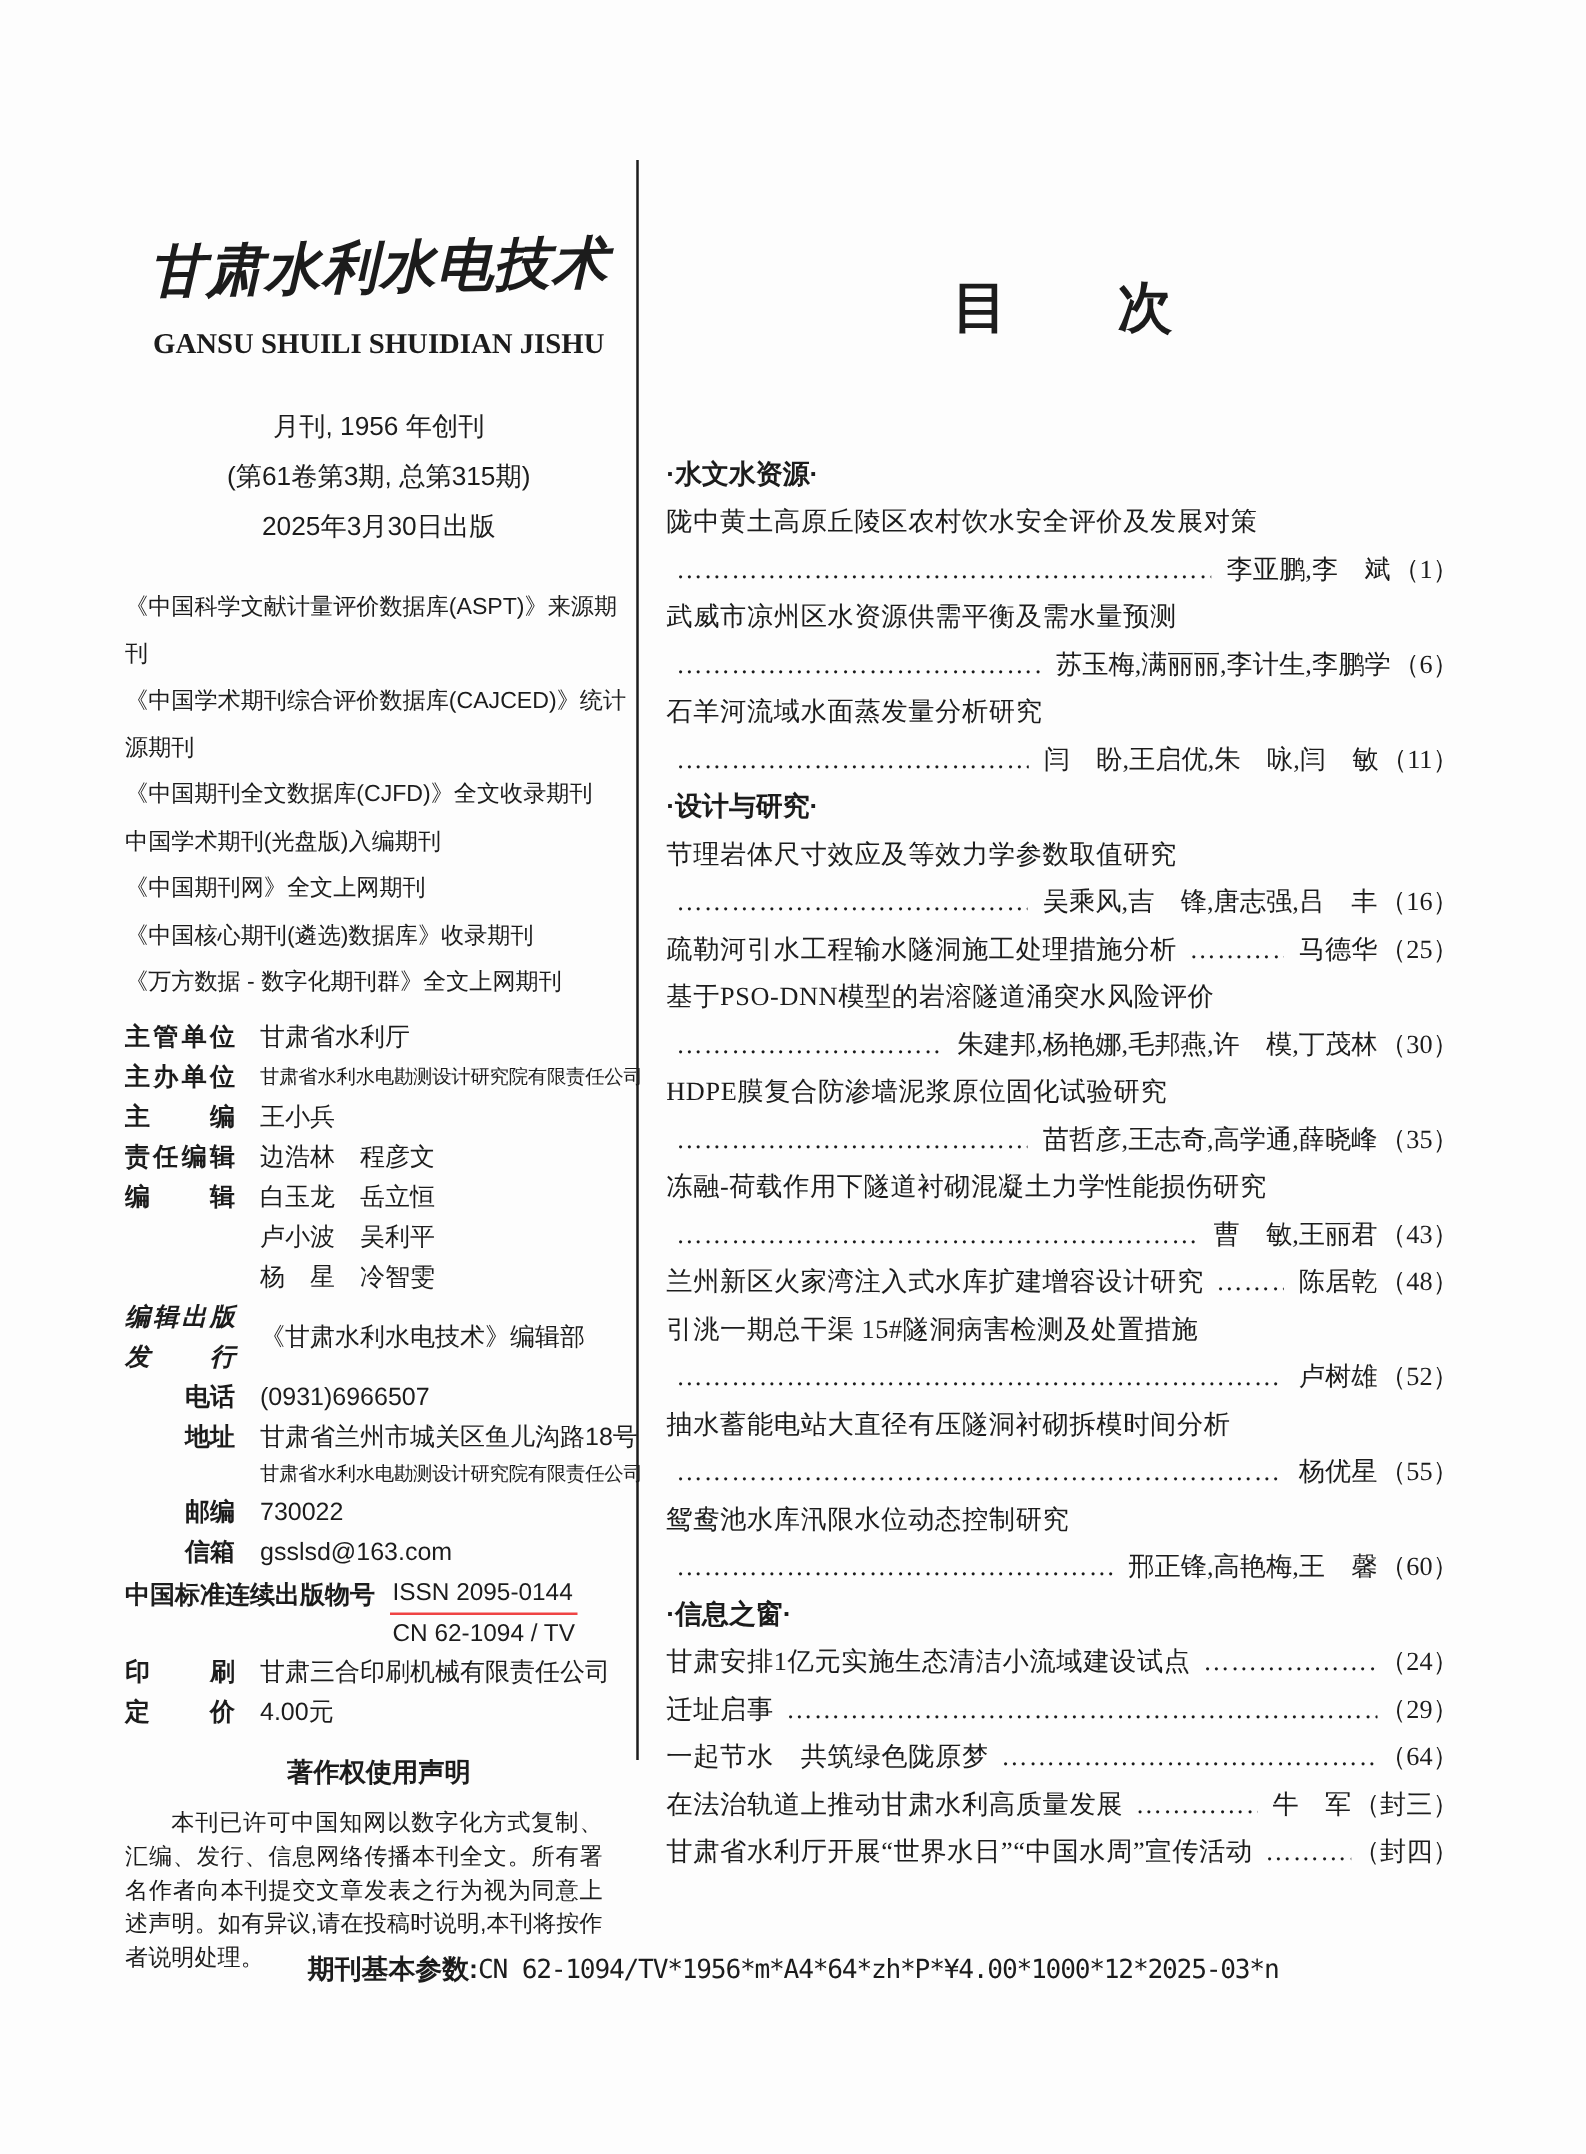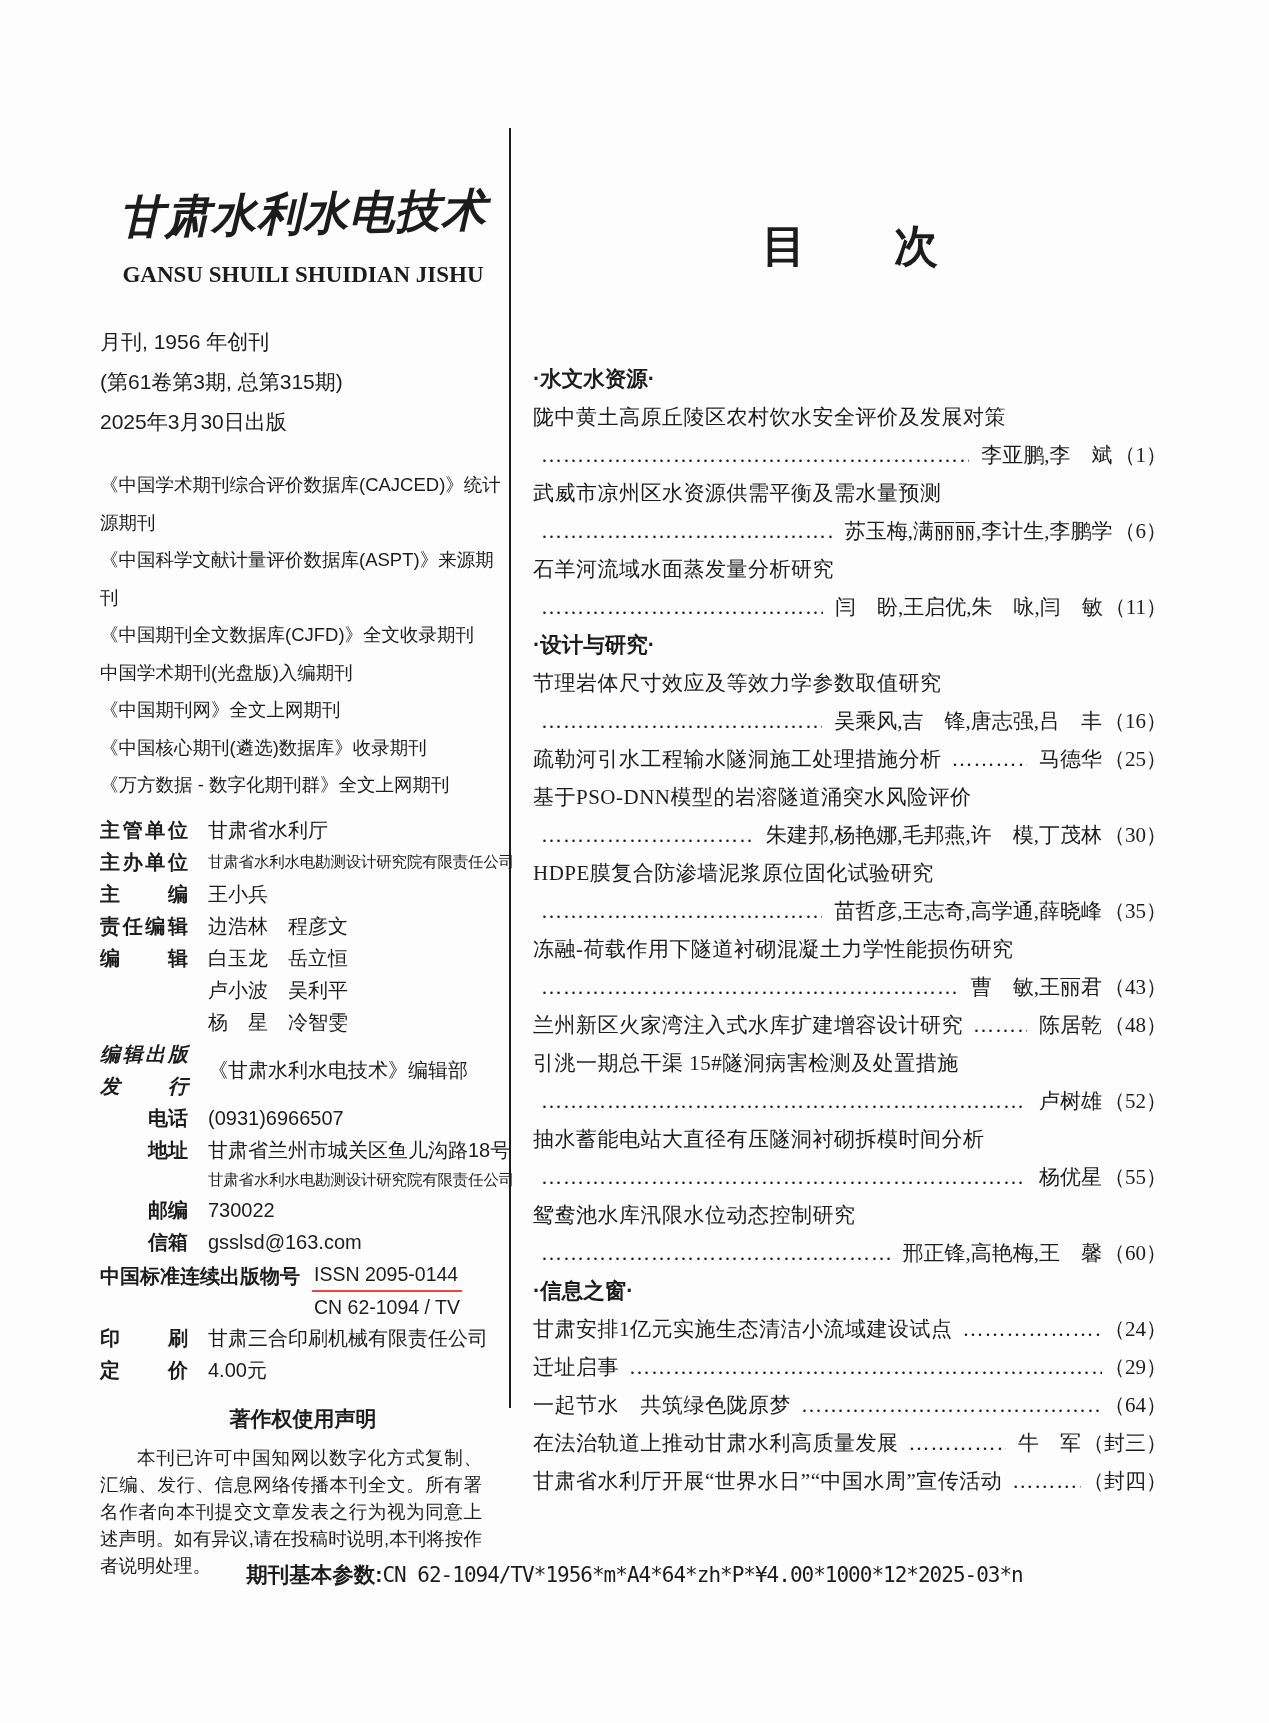--- a/index.html
+++ b/index.html
@@ -14,21 +14,21 @@
   .logo{
     font-family:"DejaVu Serif",serif;font-weight:900;font-style:italic;
     font-size:45px;text-align:center;letter-spacing:1px;
     transform:rotate(-1.2deg);white-space:nowrap;
   }
   .pinyin{
     margin-top:18px;text-align:center;
     font-family:"Liberation Serif",serif;font-weight:700;font-size:23px;
     white-space:nowrap;letter-spacing:0px;
   }
-  .pubinfo{margin-top:34px;font-size:21px;line-height:40px;}
+  .pubinfo{margin-top:34px;text-align:center;font-size:21px;line-height:40px;}
   .db-list{margin:24px 0 0;padding:0;list-style:none;font-size:18.5px;line-height:37.5px;}
   .masthead{margin-top:10px;font-size:20px;}
   .m-row{display:flex;line-height:32px;align-items:flex-start;}
   .m-label{
     flex:0 0 88px;margin-right:20px;font-weight:700;
     text-align:justify;text-align-last:justify;white-space:nowrap;
   }
   .m-label.r{text-align:right;text-align-last:right;}
   .m-value{font-weight:400;}
   .small-cn{font-size:15.5px;letter-spacing:-0.2px;white-space:nowrap;line-height:32px;}
@@ -48,21 +48,21 @@
   .cr-body{
     margin:0;width:382px;font-size:18.5px;line-height:27px;
     text-align:justify;text-indent:2em;
   }
   
   .divider{position:absolute;left:509px;top:128px;width:2px;height:1280px;background:#1c1c1c;}
   
   .right-col{position:absolute;left:533px;top:212px;width:634px;}
   .toc-title{
     margin:0 0 78px;text-align:center;
-    font-family:Liberation Serif, serif;
+    font-family:Liberation Sans, sans-serif;
     font-size:44px;font-weight:700;line-height:70px;
     letter-spacing:0.5em;padding-left:0.5em;
   }
   .toc h2{
     margin:0;font-size:21.5px;line-height:38px;font-weight:700;
     font-family:"Liberation Sans",sans-serif;
   }
   .entry{font-family:"Liberation Serif","DejaVu Serif",serif;font-size:21px;}
   .e-title{line-height:38px;letter-spacing:0.5px;white-space:nowrap;}
   .e-line2{display:flex;line-height:38px;padding-left:8px;align-items:baseline;}
@@ -86,22 +86,22 @@
     <div class="logo">甘肃水利水电技术</div>
     <div class="pinyin">GANSU SHUILI SHUIDIAN JISHU</div>
 
     <div class="pubinfo">
       <div>月刊, 1956 年创刊</div>
       <div>(第61卷第3期, 总第315期)</div>
       <div>2025年3月30日出版</div>
     </div>
 
     <ul class="db-list">
+      <li>《中国科学文献计量评价数据库(ASPT)》来源期刊</li>
       <li>《中国学术期刊综合评价数据库(CAJCED)》统计源期刊</li>
-      <li>《中国科学文献计量评价数据库(ASPT)》来源期刊</li>
       <li>《中国期刊全文数据库(CJFD)》全文收录期刊</li>
       <li>中国学术期刊(光盘版)入编期刊</li>
       <li>《中国期刊网》全文上网期刊</li>
       <li>《中国核心期刊(遴选)数据库》收录期刊</li>
       <li>《万方数据 - 数字化期刊群》全文上网期刊</li>
     </ul>
 
     <div class="masthead">
       <div class="m-row">
         <span class="m-label">主管单位</span>

